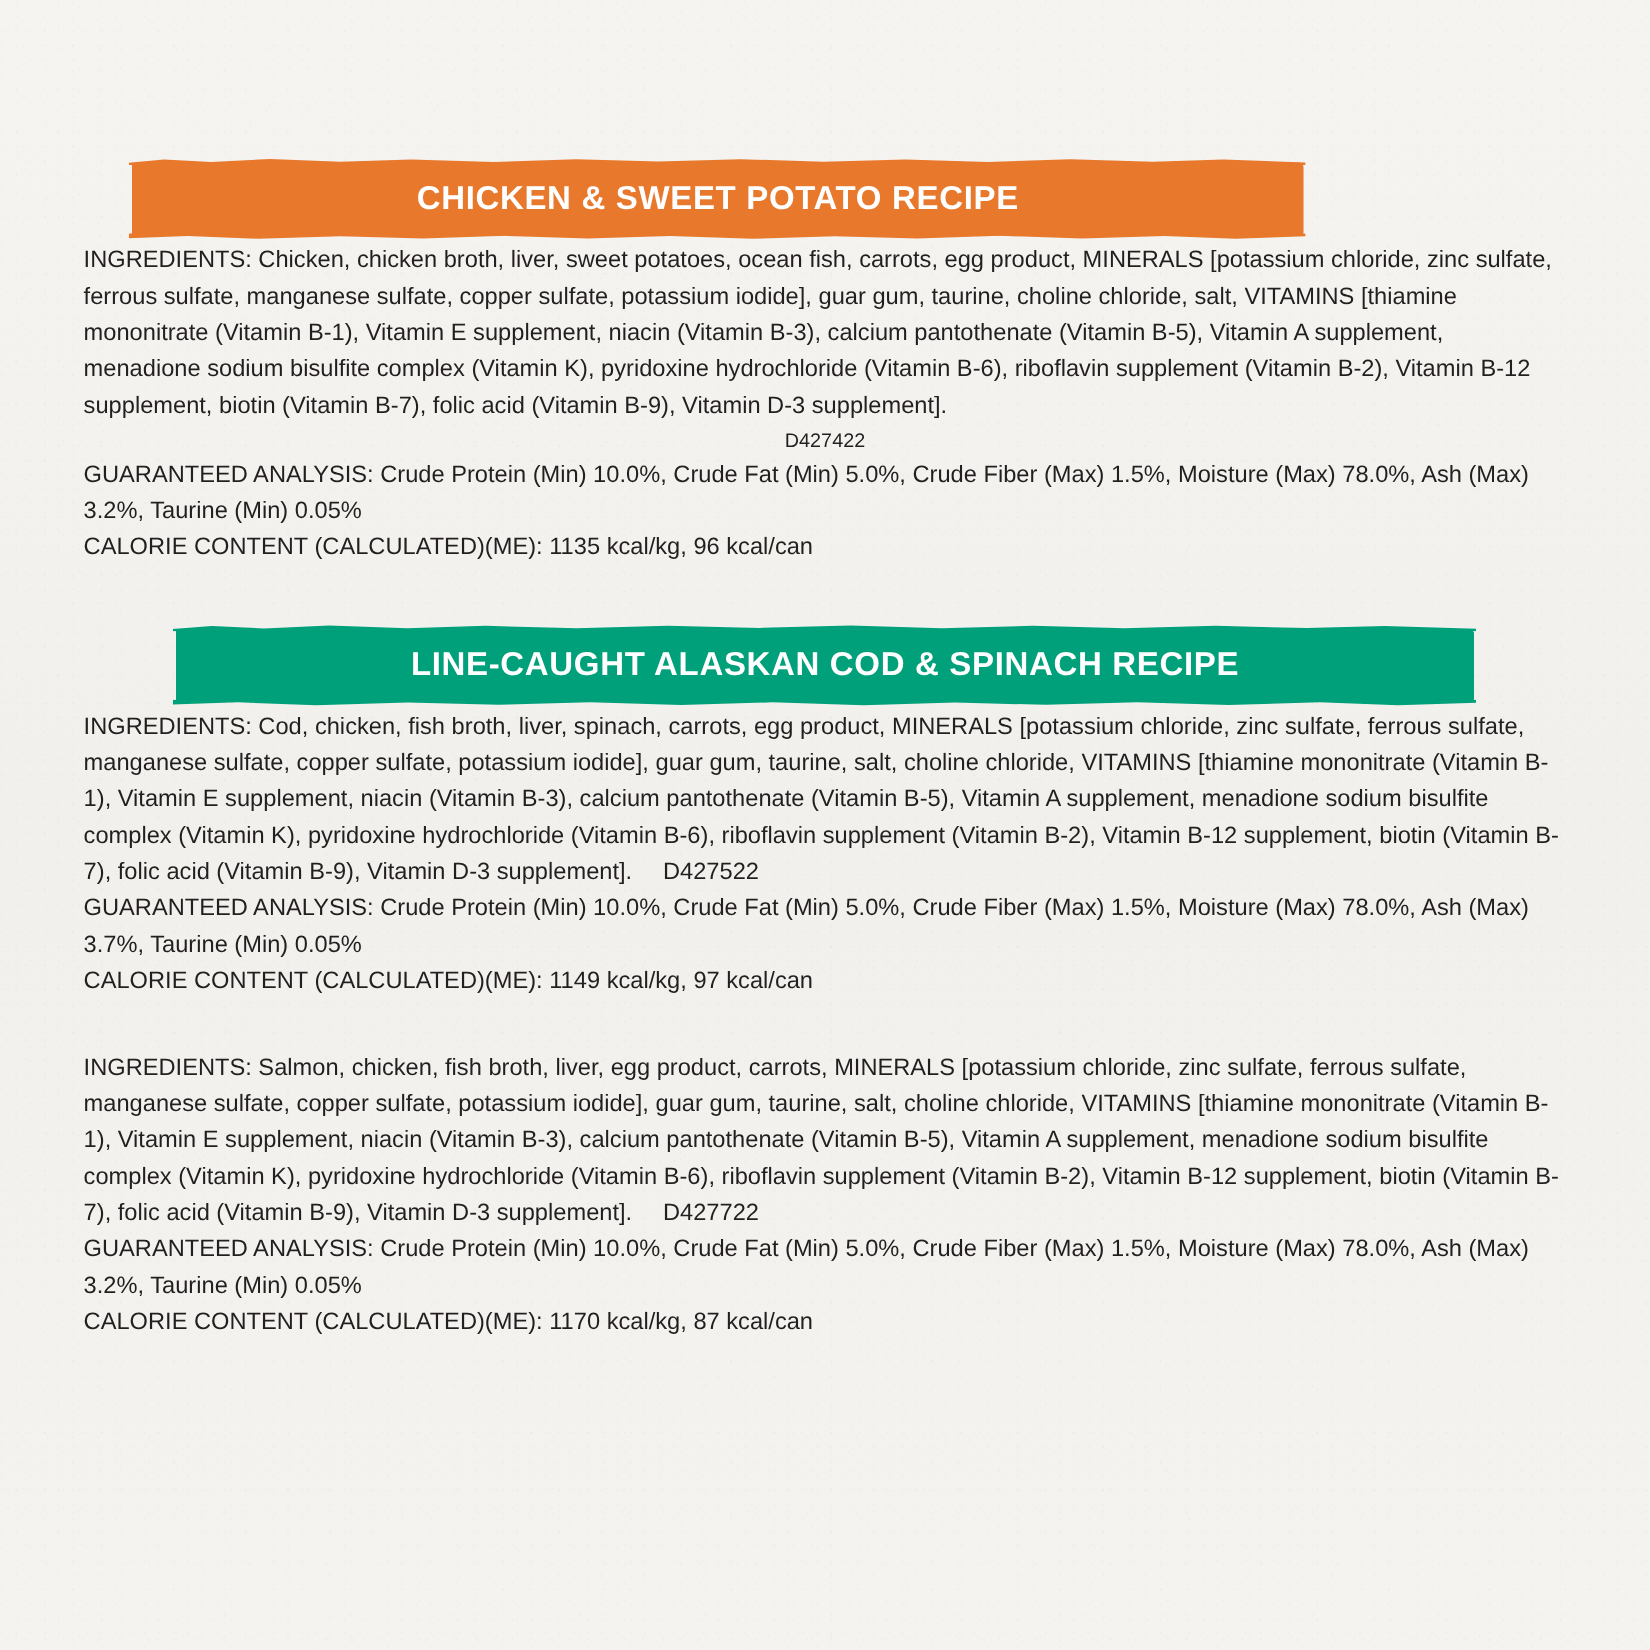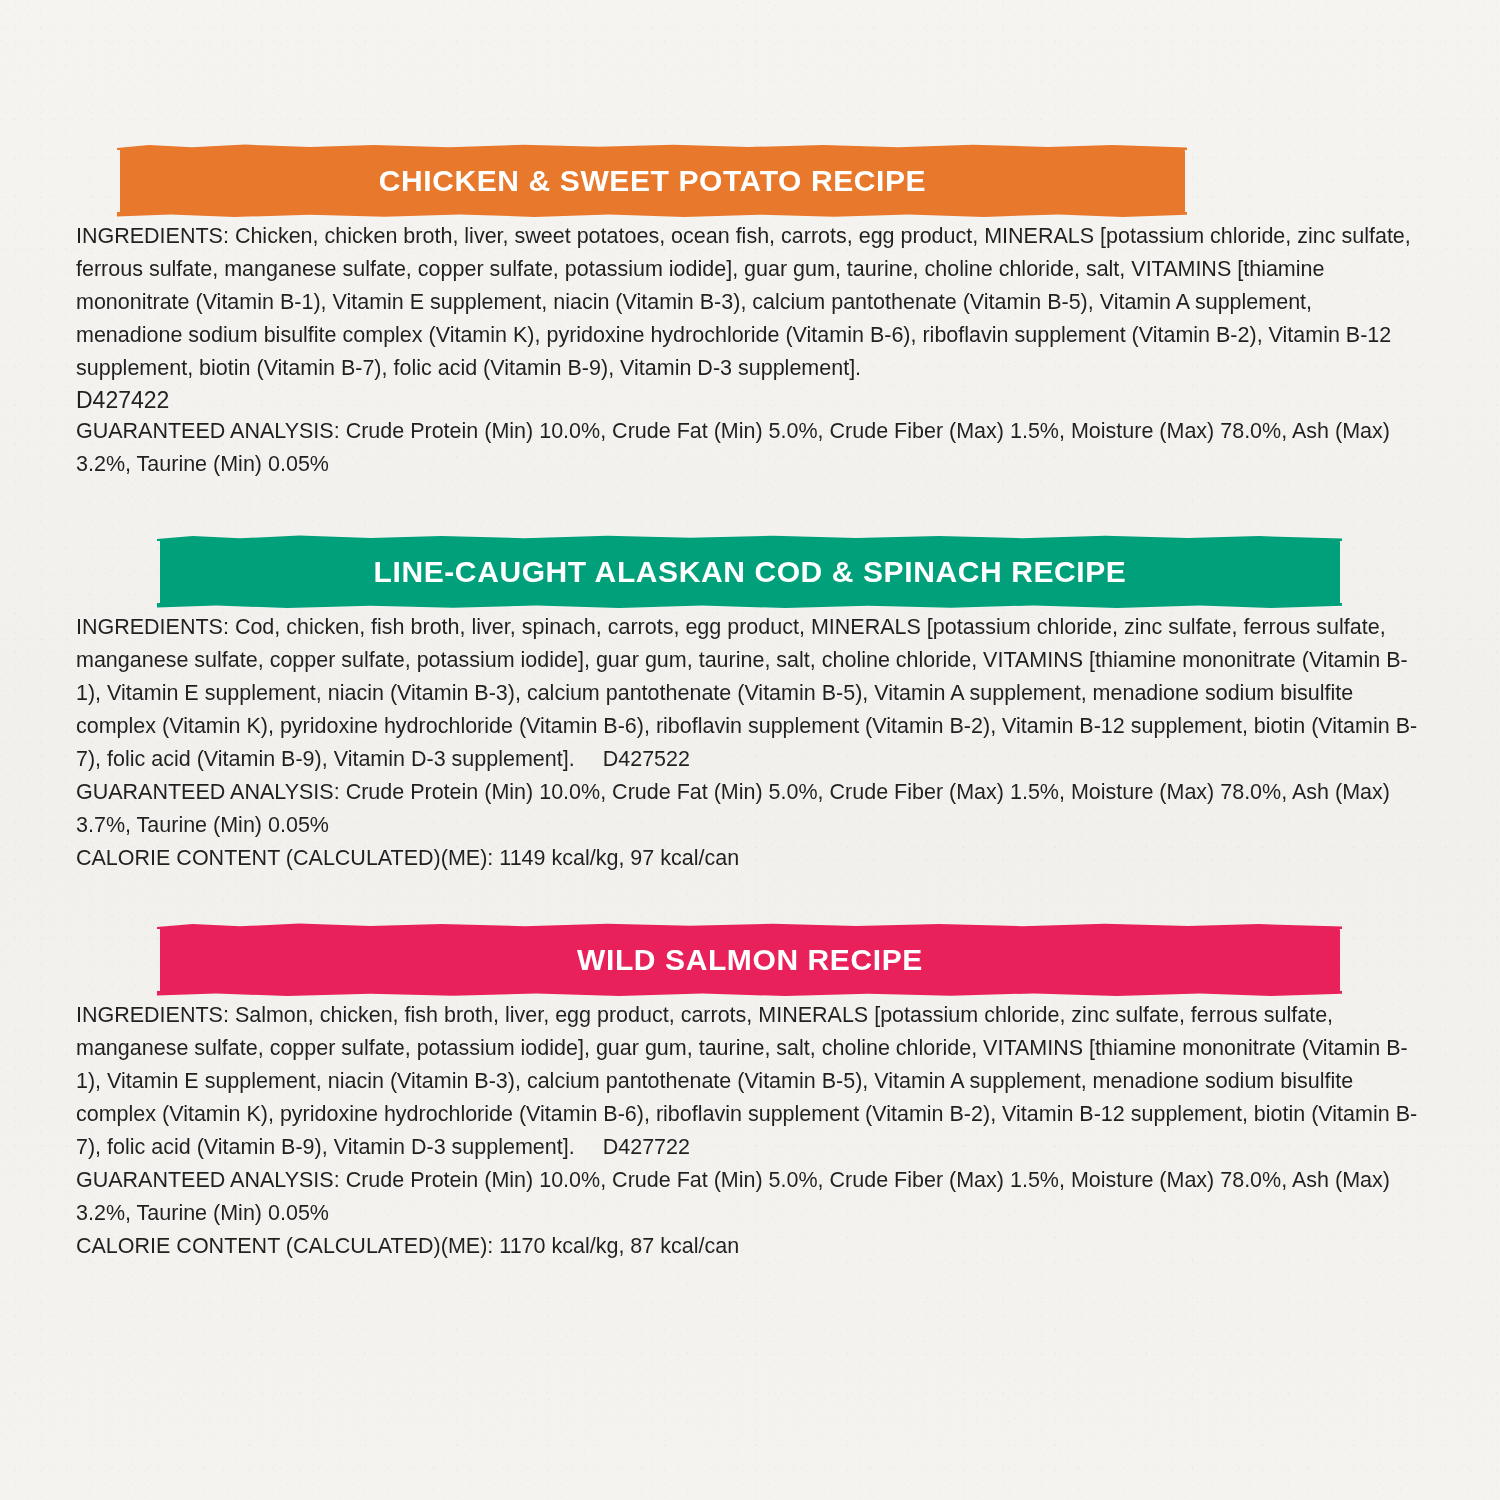--- a/index.html
+++ b/index.html
@@ -103,22 +103,22 @@
   .lbl {
     font-weight: normal;
   }
   .ga {
     margin-top: 28px;
   }
   .cal {
     margin-top: 26px;
   }
   .code-line {
-    text-align: left;
-    font-size: 23px;
+    text-align: center;
+    font-size: 18px;
     margin: 0;
     line-height: 30px;
   }
   .code-inline {
     display: inline-block;
     margin-left: 28px;
     text-align: center;
   }
 
   .sec-chicken { margin-top: 142px; }
@@ -142,20 +142,23 @@
       <div class="banner-title">CHICKEN &amp; SWEET POTATO RECIPE</div>
     </div>
     <div class="body-block">
       <p class="para ingredients">
         <span class="lbl">INGREDIENTS:</span><span> Chicken, chicken broth, liver, sweet potatoes, ocean fish, carrots, egg product, </span><span class="lbl">MINERALS</span><span> [potassium chloride, zinc sulfate, ferrous sulfate, manganese sulfate, copper sulfate, potassium iodide], guar gum, taurine, choline chloride, salt, </span><span class="lbl">VITAMINS</span><span> [thiamine mononitrate (Vitamin B-1), Vitamin E supplement, niacin (Vitamin B-3), calcium pantothenate (Vitamin B-5), Vitamin A supplement, menadione sodium bisulfite complex (Vitamin K), pyridoxine hydrochloride (Vitamin B-6), riboflavin supplement (Vitamin B-2), Vitamin B-12 supplement, biotin (Vitamin B-7), folic acid (Vitamin B-9), Vitamin D-3 supplement].</span>
       </p>
       <p class="code-line">D427422</p>
       <p class="para ga">
         <span class="lbl">GUARANTEED ANALYSIS:</span><span>  Crude Protein (Min) 10.0%, Crude Fat (Min) 5.0%, Crude Fiber (Max) 1.5%, Moisture (Max) 78.0%, Ash (Max) 3.2%, Taurine (Min) 0.05%</span>
       </p>
+      <p class="para cal">
+        <span class="lbl">CALORIE CONTENT (CALCULATED)(ME):</span><span> 1135 kcal/kg, 96 kcal/can</span>
+      </p>
     </div>
   </div>
 
   <div class="section sec-cod">
     <div class="banner banner-cod">
       <div class="stroke" style="background:#00a07a;"></div>
       <div class="banner-title">LINE-CAUGHT ALASKAN COD &amp; SPINACH RECIPE</div>
     </div>
     <div class="body-block">
       <p class="para ingredients">
@@ -164,24 +167,20 @@
       <p class="para ga">
         <span class="lbl">GUARANTEED ANALYSIS:</span><span>  Crude Protein (Min) 10.0%, Crude Fat (Min) 5.0%, Crude Fiber (Max) 1.5%, Moisture (Max) 78.0%, Ash (Max) 3.7%, Taurine (Min) 0.05%</span>
       </p>
       <p class="para cal">
         <span class="lbl">CALORIE CONTENT (CALCULATED)(ME):</span><span> 1149 kcal/kg, 97 kcal/can</span>
       </p>
     </div>
   </div>
 
   <div class="section sec-salmon">
-    <div class="banner banner-salmon">
-      <div class="stroke" style="background:#e8215a;"></div>
-      <div class="banner-title">WILD SALMON RECIPE</div>
-    </div>
     <div class="body-block">
       <p class="para ingredients">
         <span class="lbl">INGREDIENTS:</span><span> Salmon, chicken, fish broth, liver, egg product, carrots, </span><span class="lbl">MINERALS</span><span> [potassium chloride, zinc sulfate, ferrous sulfate, manganese sulfate, copper sulfate, potassium iodide], guar gum, taurine, salt, choline chloride, </span><span class="lbl">VITAMINS</span><span> [thiamine mononitrate (Vitamin B-1), Vitamin E supplement, niacin (Vitamin B-3), calcium pantothenate (Vitamin B-5), Vitamin A supplement, menadione sodium bisulfite complex (Vitamin K), pyridoxine hydrochloride (Vitamin B-6), riboflavin supplement (Vitamin B-2), Vitamin B-12 supplement, biotin (Vitamin B-7), folic acid (Vitamin B-9), Vitamin D-3 supplement].</span><span class="code-inline">D427722</span>
       </p>
       <p class="para ga">
         <span class="lbl">GUARANTEED ANALYSIS:</span><span>  Crude Protein (Min) 10.0%, Crude Fat (Min) 5.0%, Crude Fiber (Max) 1.5%, Moisture (Max) 78.0%, Ash (Max) 3.2%, Taurine (Min) 0.05%</span>
       </p>
       <p class="para cal">
         <span class="lbl">CALORIE CONTENT (CALCULATED)(ME):</span><span> 1170 kcal/kg, 87 kcal/can</span>
       </p>

